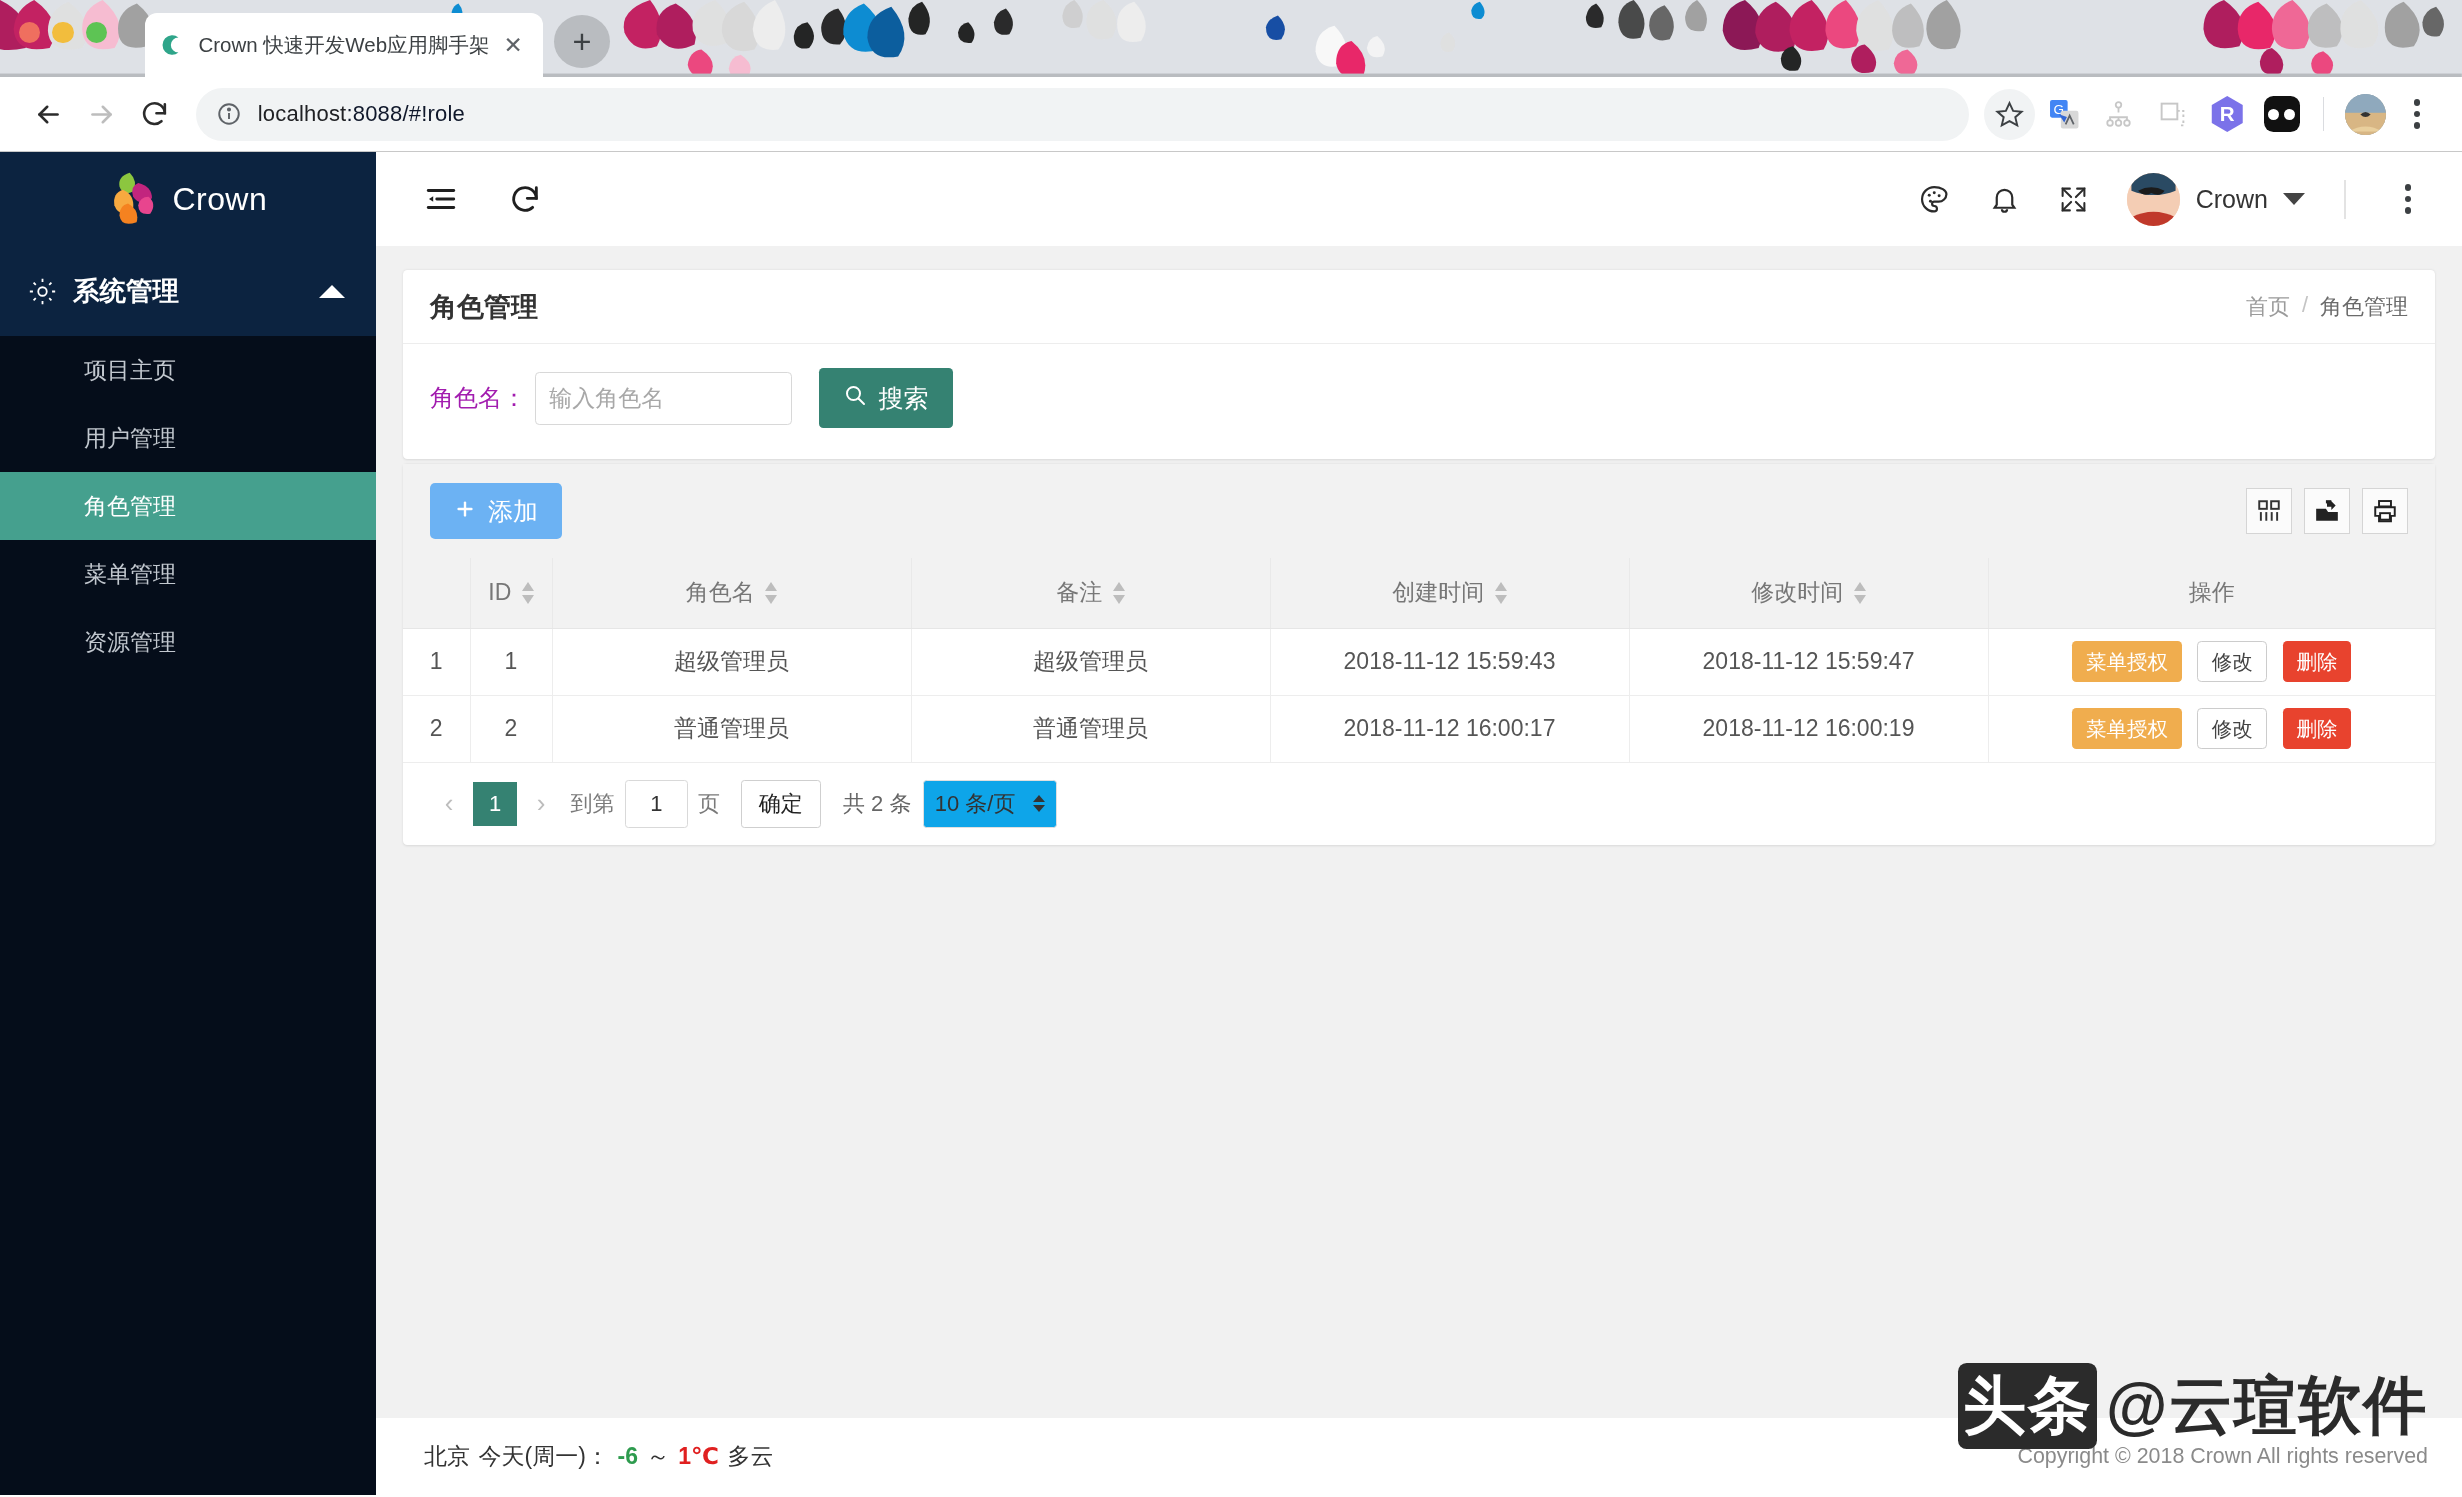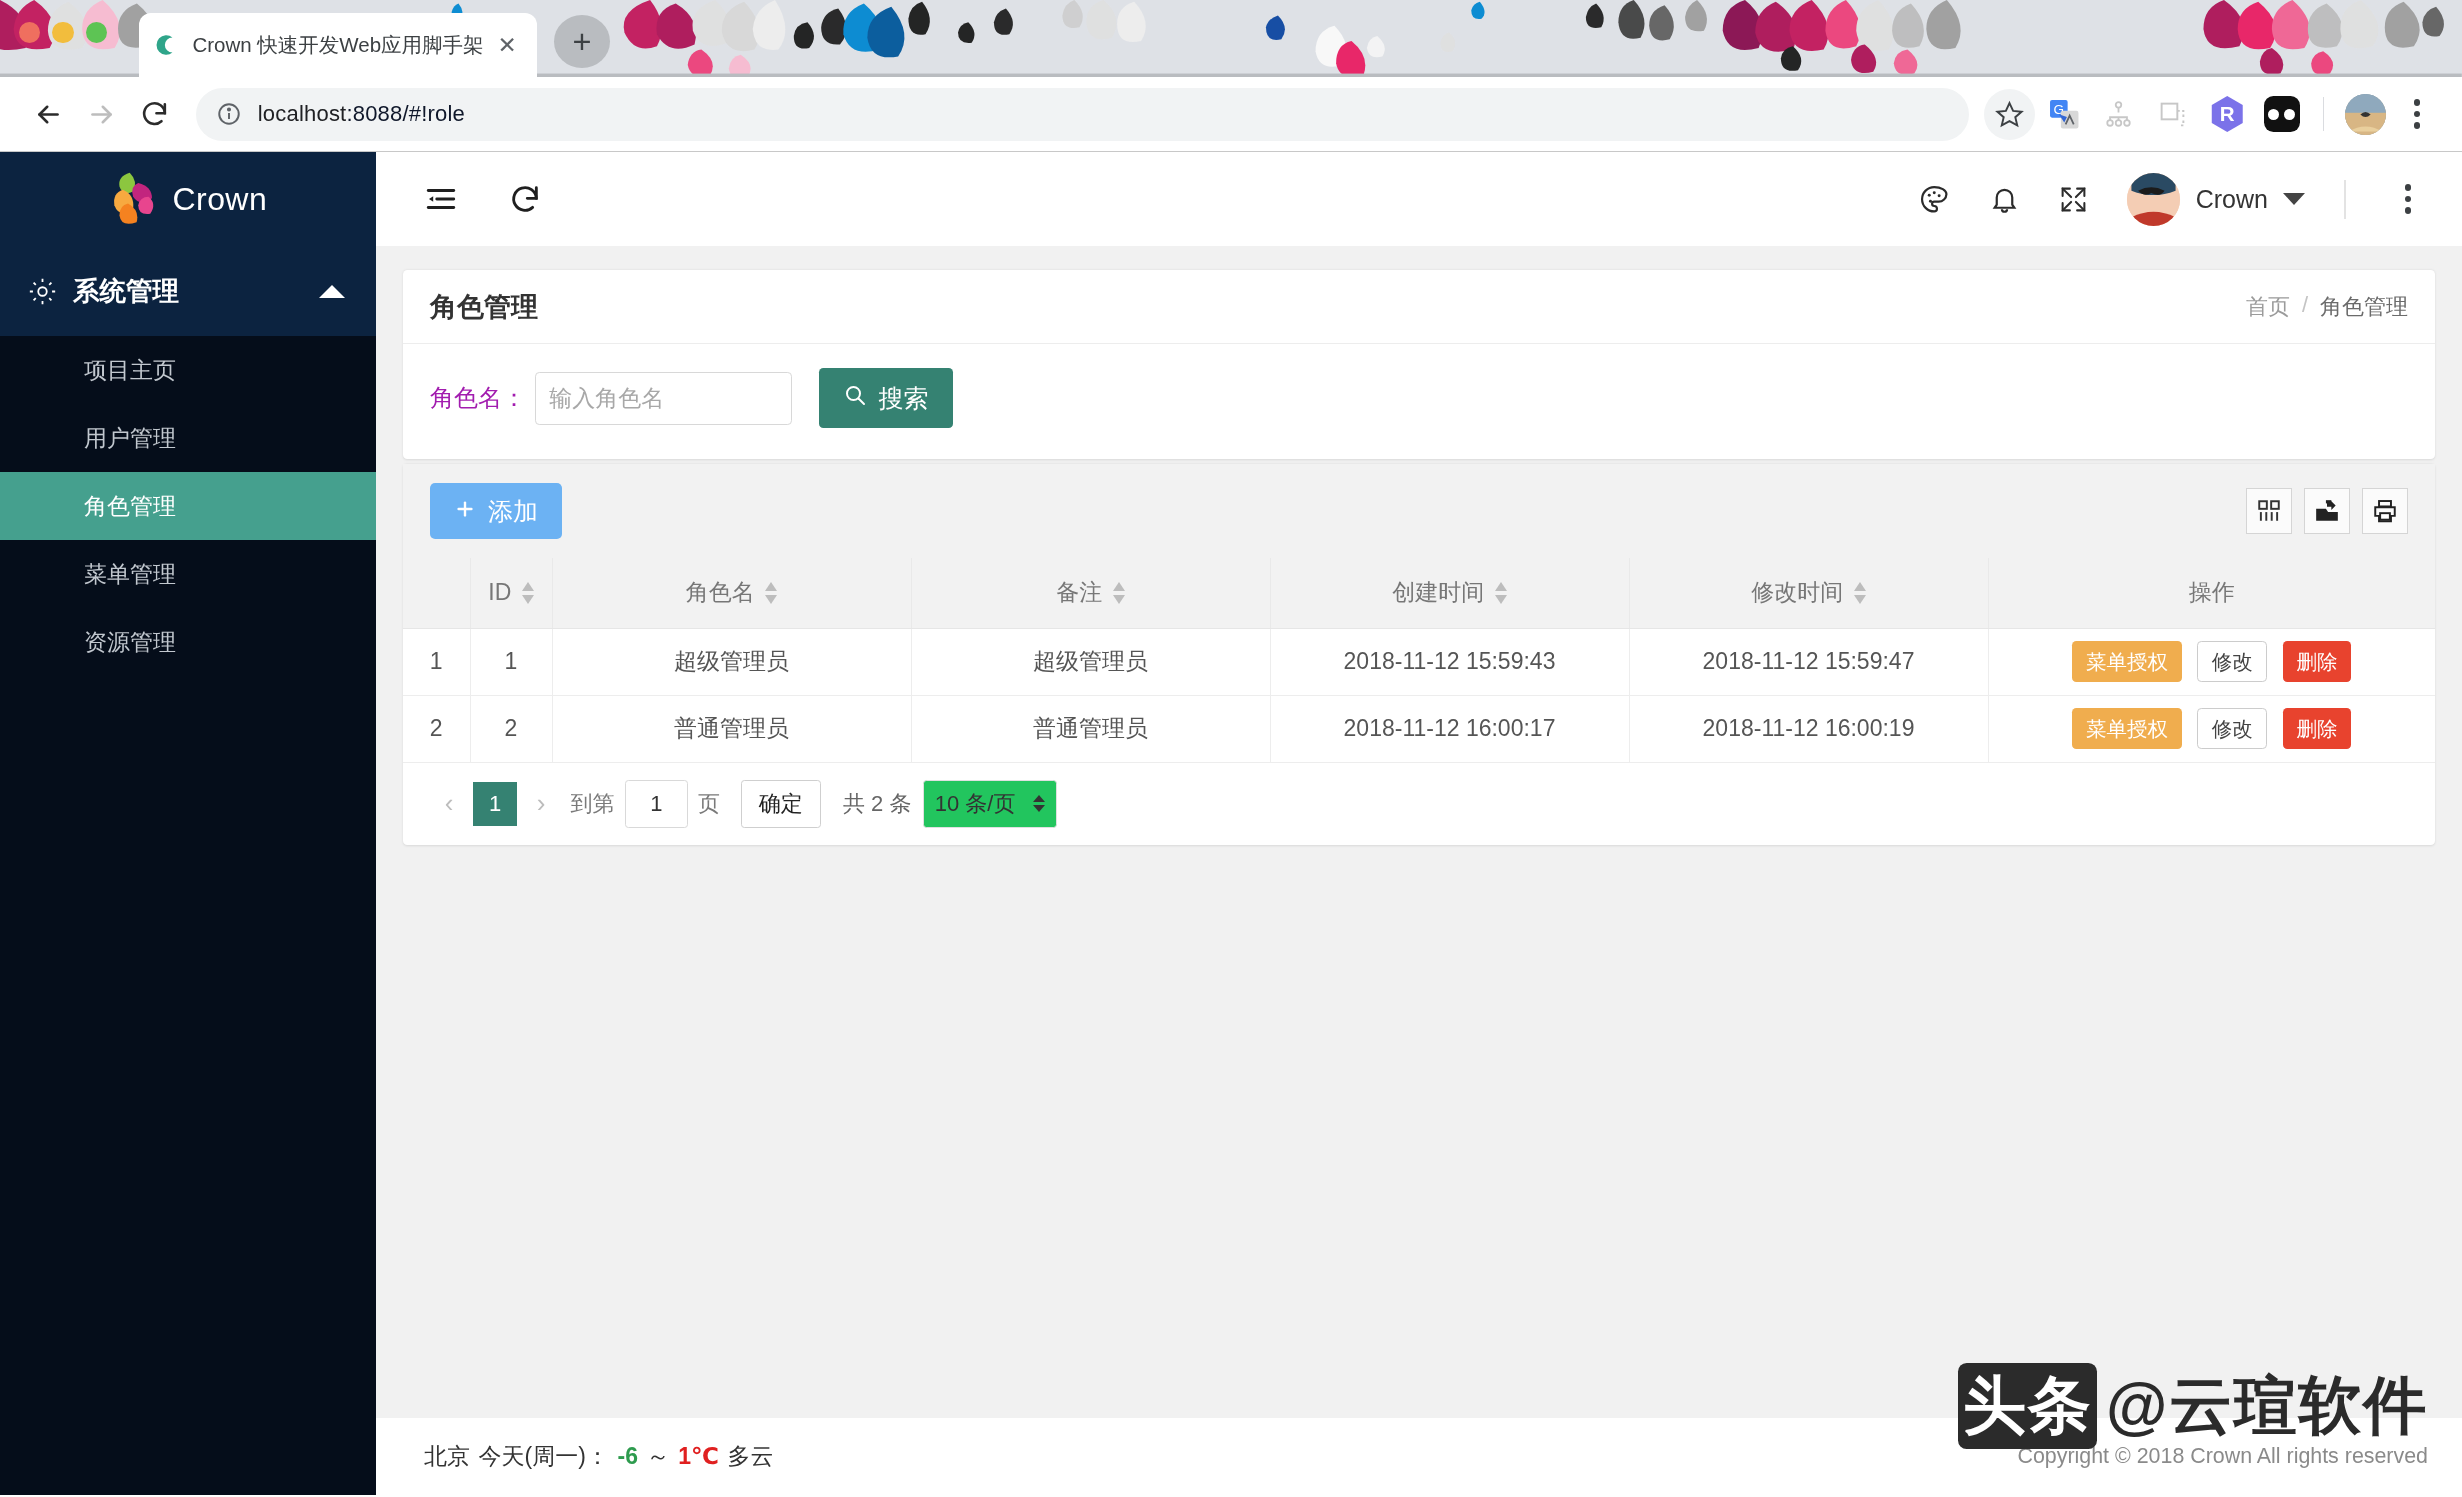--- a/index.html
+++ b/index.html
@@ -22,21 +22,21 @@
   .traffic-lights {
     position: absolute; left: 19px; top: 22px;
     display: flex; gap: 12px; z-index: 5;
   }
   .tl { width: 21.4px; height: 21.4px; border-radius: 50%; }
   .tl.red { background: #ef6f5f; }
   .tl.yellow { background: #f2bd3d; }
   .tl.green { background: #5dc454; }
 
   .tab {
-    position: absolute; left: 139px; top: 13px;
+    position: absolute; left: 145px; top: 13px;
     width: 398px; height: 64px;
     background: #fff;
     border-radius: 12px 12px 0 0;
     display: flex; align-items: center; padding: 0 15.4px;
     z-index: 4;
   }
   .tab-favicon {
     width: 26px; height: 26px; flex: none; margin-right: 12px;
     display: flex; align-items: center; justify-content: center;
   }
@@ -265,21 +265,21 @@
     text-align: center; font-size: 22px; color: #333; font-family: inherit;
     background: #fff;
   }
   .pg-ok {
     height: 48px; padding: 0 17px; border: 0.9px solid #cfcfcf; border-radius: 3.4px;
     background: #fff; font-size: 22px; color: #222; font-family: inherit;
     margin: 0 10.3px;
   }
   .pg-total { margin: 0 12px; color: #666; }
   .pg-size {
-    height: 48px; border: 0.9px solid #e0e0e0; border-radius: 3.4px; background: #22c55e;
+    height: 48px; border: 0.9px solid #e0e0e0; border-radius: 3.4px; background: #0ea5e9;
     display: flex; align-items: center; padding: 0 10.3px; gap: 18px;
     font-size: 22px; color: #333;
   }
   .pg-size .sp { display: flex; flex-direction: column; gap: 2.6px; }
   .pg-size .sp .u {
     width: 0; height: 0; border-left: 6px solid transparent;
     border-right: 6px solid transparent; border-bottom: 7.7px solid #333;
   }
   .pg-size .sp .d {
     width: 0; height: 0; border-left: 6px solid transparent;

